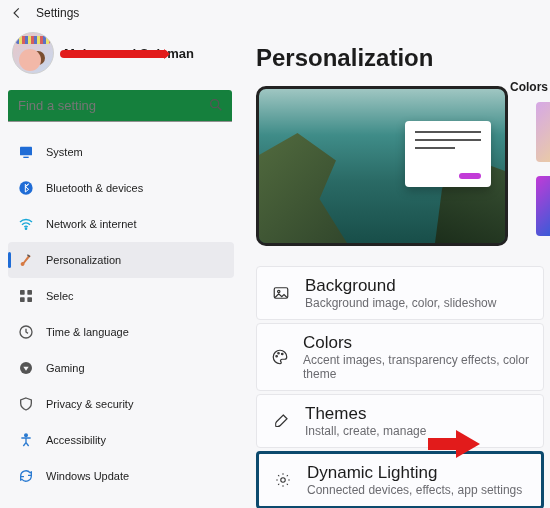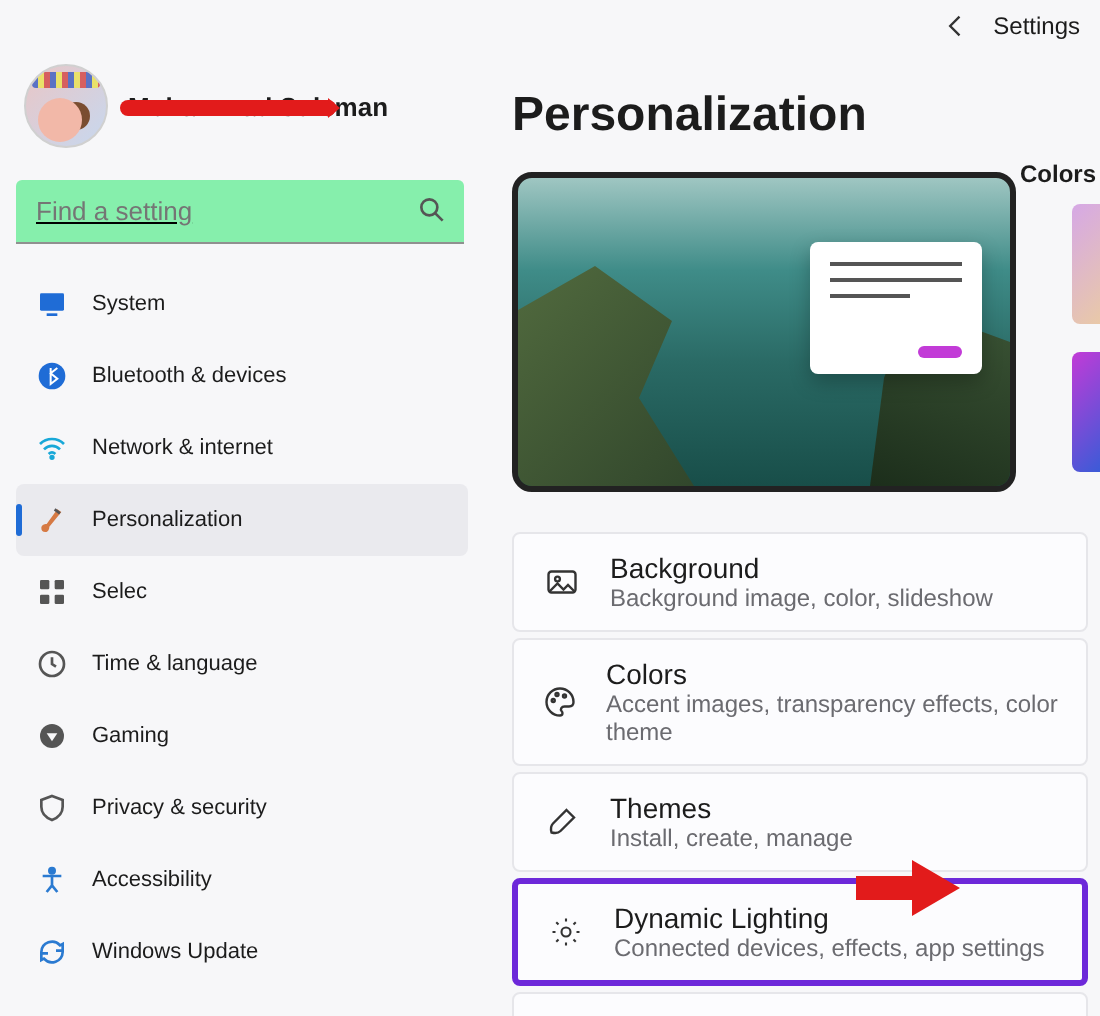--- a/index.html
+++ b/index.html
@@ -1,30 +1,30 @@
 <!DOCTYPE html>
 <html><head>
 <meta charset="utf-8">
 <style>
   * { box-sizing: border-box; margin: 0; padding: 0; }
   html, body { width: 550px; height: 508px; overflow: hidden; font-family: "Segoe UI", Arial, sans-serif; background: #f7f7f9; color: #1c1c1c; }
-  .app { display: flex; flex-direction: column; width: 100%; height: 100%; align-items: flex-end; }
+  .app { display: flex; flex-direction: column; width: 100%; height: 100%; }
   .topbar { display: flex; align-items: center; gap: 12px; padding: 6px 10px; font-size: 12px; }
   .back { width: 14px; height: 14px; display: flex; align-items: center; justify-content: center; color: #333; }
   .main { display: flex; flex: 1; }
   .sidebar { width: 238px; padding: 0 4px 8px 8px; }
   .profile { display: flex; align-items: center; gap: 10px; padding: 6px 4px 8px 4px; position: relative; }
   .avatar { width: 42px; height: 42px; border-radius: 50%; background: linear-gradient(135deg,#e9c6c6,#c7d8ef); border: 1px solid #d0d0d0; position: relative; overflow: hidden; }
   .avatar::before { content:""; position:absolute; top:3px; left:3px; right:3px; height:8px; background: repeating-linear-gradient(90deg,#5a72c4 0 3px,#e9e16a 3px 6px,#d65f5f 6px 9px); border-radius:2px; }
   .avatar::after { content:""; position:absolute; bottom:2px; left:6px; width:22px; height:22px; background:#f2b8a8; border-radius:50%; box-shadow: 8px -2px 0 -4px #7a4d30; }
   .pname { font-size: 13px; font-weight: 600; }
   .redact { position: absolute; left: 52px; top: 24px; width: 108px; height: 8px; background: #e21b1b; border-radius: 4px; }
   .redact::after { content:""; position:absolute; right:-2px; top:-1px; width:0; height:0; border-left:6px solid #e21b1b; border-top:5px solid transparent; border-bottom:5px solid transparent; }
   .search { margin: 8px 2px 12px 0; position: relative; }
-  .search input { width: 100%; height: 32px; border: none; border-bottom: 1px solid #909090; background: #86efac; padding: 0 30px 0 10px; font-size: 13px; outline: none; border-radius: 3px 3px 0 0; text-decoration: underline; }
+  .search input { width: 100%; height: 32px; border: none; border-bottom: 1px solid #909090; background: #15803d; padding: 0 30px 0 10px; font-size: 13px; outline: none; border-radius: 3px 3px 0 0; }
   .search .mag { position: absolute; right: 8px; top: 7px; color: #555; }
   .nav { list-style: none; }
   .nav li { display: flex; align-items: center; gap: 12px; height: 36px; padding: 0 10px; font-size: 11px; border-radius: 4px; cursor: default; }
   .nav li.selected { background: #eaeaee; position: relative; }
   .nav li.selected::before { content:""; position:absolute; left:0; top:10px; bottom:10px; width:3px; background:#1f6cd6; border-radius:2px; }
   .ic { width: 16px; height: 16px; display: flex; align-items: center; justify-content: center; }
   .content { flex: 1; padding: 18px 0 0 18px; position: relative; }
   .htitle { font-size: 24px; font-weight: 600; margin-bottom: 14px; }
   .preview-row { display: flex; gap: 16px; }
   .monitor { width: 252px; height: 160px; border: 3px solid #222; border-radius: 10px; background: linear-gradient(180deg,#9fc6c2 0%, #3f8c88 30%, #2a6a65 60%, #184e49 100%); position: relative; overflow: hidden; }
@@ -34,23 +34,23 @@
   .card .ln { height:2px; background:#555; margin-bottom:6px; }
   .card .ln.short { width:60%; }
   .card .accent { position:absolute; right:10px; bottom:8px; width:22px; height:6px; background:#c23bd7; border-radius:3px; }
   .selcol { position:absolute; right:2px; top:54px; font-size:12px; font-weight:600; }
   .swatches { position:absolute; right:0; top:76px; display:flex; flex-direction:column; gap:14px; }
   .sw { width:14px; height:60px; border-radius:4px 0 0 4px; }
   .sw1 { background: linear-gradient(135deg,#d6a8e6,#e9c9a8); }
   .sw2 { background: linear-gradient(135deg,#c23bd7,#3b5bd7); }
   .settings-list { margin-top: 20px; display: flex; flex-direction: column; gap: 3px; padding-right: 6px; }
   .srow { display: flex; align-items: center; gap: 14px; background: #fcfcfe; border: 1px solid #e6e6ea; border-radius: 4px; padding: 9px 14px; }
-  .srow.highlight { border: 3px solid #6d28d9; }
+  .srow.highlight { border: 3px solid #0c4a6e; }
   .srow .txt { display: flex; flex-direction: column; }
-  .srow .t1 { font-size: 14px; }
+  .srow .t1 { font-size: 17px; }
   .srow .t2 { font-size: 12px; color: #6b6b70; }
   .sicon { width: 20px; height: 20px; display:flex; align-items:center; justify-content:center; color:#333; }
   .arrow { position:absolute; left:190px; top:404px; width:52px; height:28px; }
   .arrow .shaft { position:absolute; left:0; top:8px; width:30px; height:12px; background:#e21b1b; }
   .arrow .head { position:absolute; left:28px; top:0; width:0; height:0; border-left:24px solid #e21b1b; border-top:14px solid transparent; border-bottom:14px solid transparent; }
 </style>
 </head>
 <body>
 
 <div class="app">

